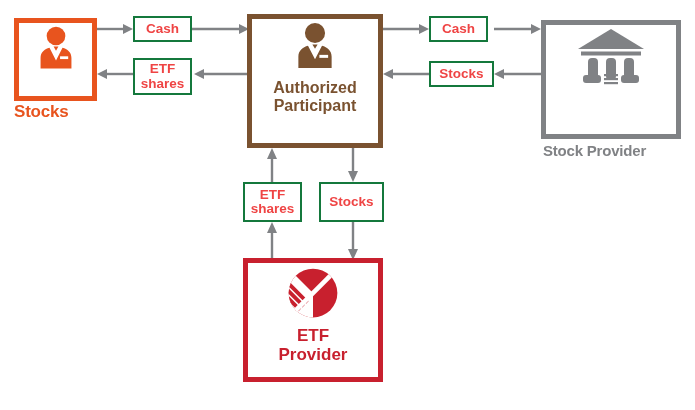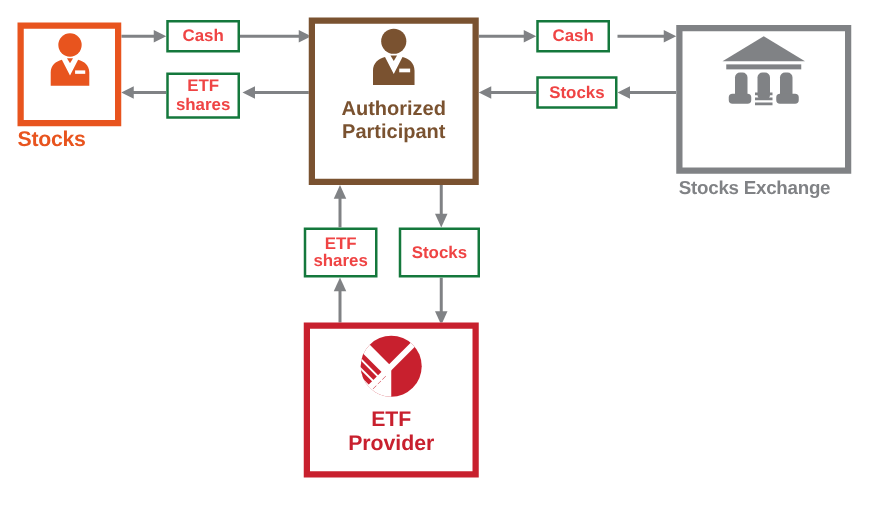--- a/index.html
+++ b/index.html
@@ -202,21 +202,21 @@
         <rect x="31" y="33" width="10" height="22" rx="4" fill="#808285"></rect>
         <rect x="49" y="33" width="10" height="22" rx="4" fill="#808285"></rect>
         <rect x="8" y="50" width="18" height="8" rx="3" fill="#808285"></rect>
         <rect x="46" y="50" width="18" height="8" rx="3" fill="#808285"></rect>
         <rect x="29" y="49" width="14" height="2.2" fill="#808285"></rect>
         <rect x="29" y="53" width="14" height="2.2" fill="#808285"></rect>
         <rect x="29" y="57" width="14" height="2.2" fill="#808285"></rect>
       </svg>
     </span>
   </div>
-  <div class="entity-label label-exchange" style="left:543px; top:143px;">Stocks Exchange</div>
+  <div class="entity-label label-exchange" style="left:543px; top:143px;">Stock Provider</div>
 
   <div class="entity-box provider" style="left:243px; top:258px; width:140px; height:124px;">
     <span>
       <svg class="icon-svg" width="60" height="60" viewBox="0 0 64 64" aria-hidden="true">
         <defs>
           <clipPath id="pieClip">
               <circle cx="32" cy="32" r="26"></circle>
             </clipPath>
         </defs>
         <circle cx="32" cy="32" r="26" fill="#c8202e"></circle>

